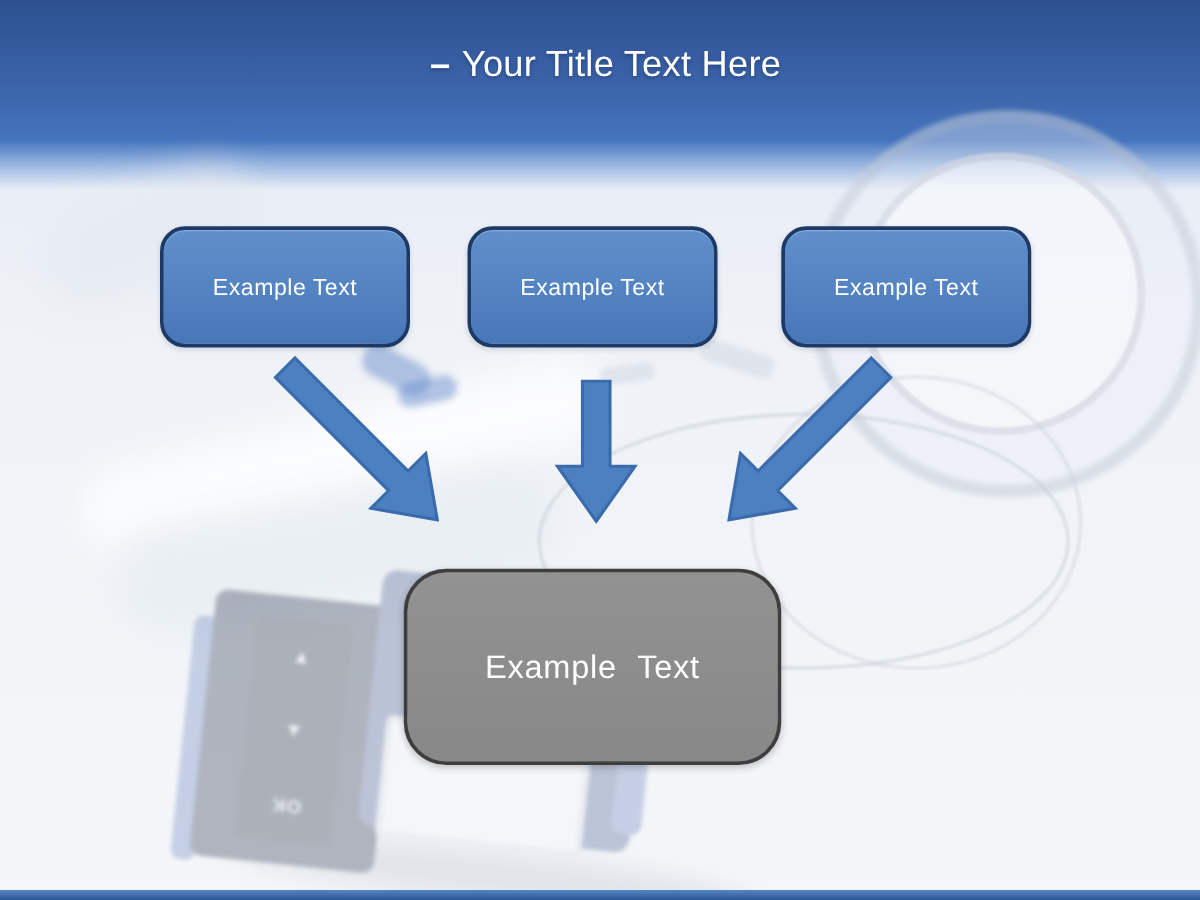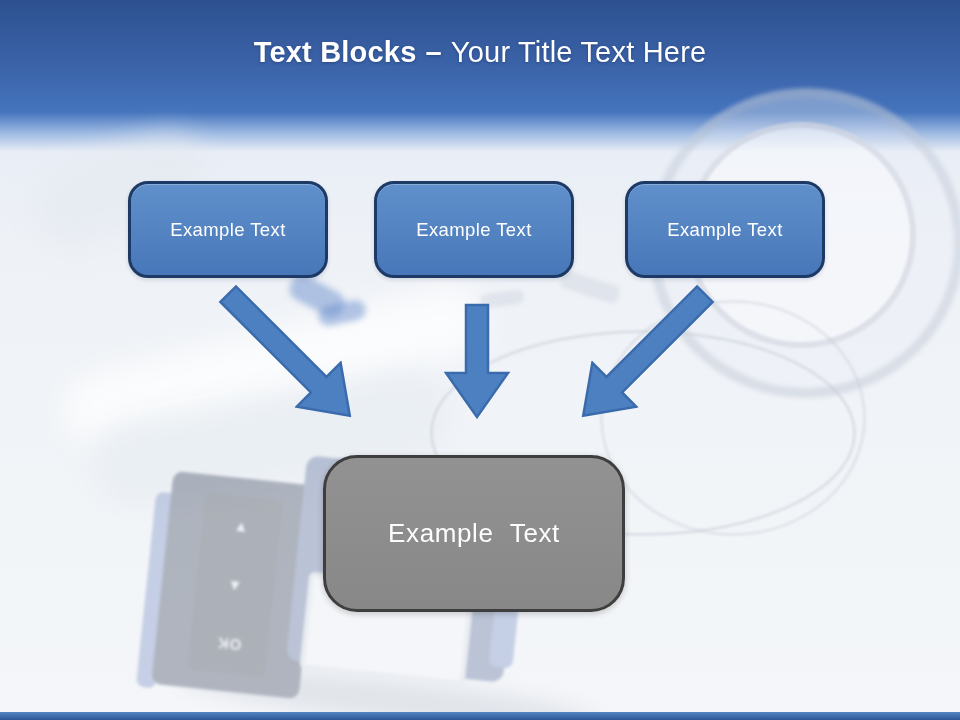--- a/index.html
+++ b/index.html
@@ -118,21 +118,20 @@
         <span>▼</span>
         <span class="ok">OK</span>
       </div>
       <div class="dv body-r"></div>
       <div class="dv rail-r"></div>
       <div class="dv screen"></div>
     </div>
   </div>
 
   <div class="title">
-    <span class="b">Text Blocks</span>
     <span class="sep">–</span>
     <span class="r">Your Title Text Here</span>
   </div>
 
   <div class="block b1">
     <span>Example Text</span>
   </div>
   <div class="block b2">
     <span>Example Text</span>
   </div>

